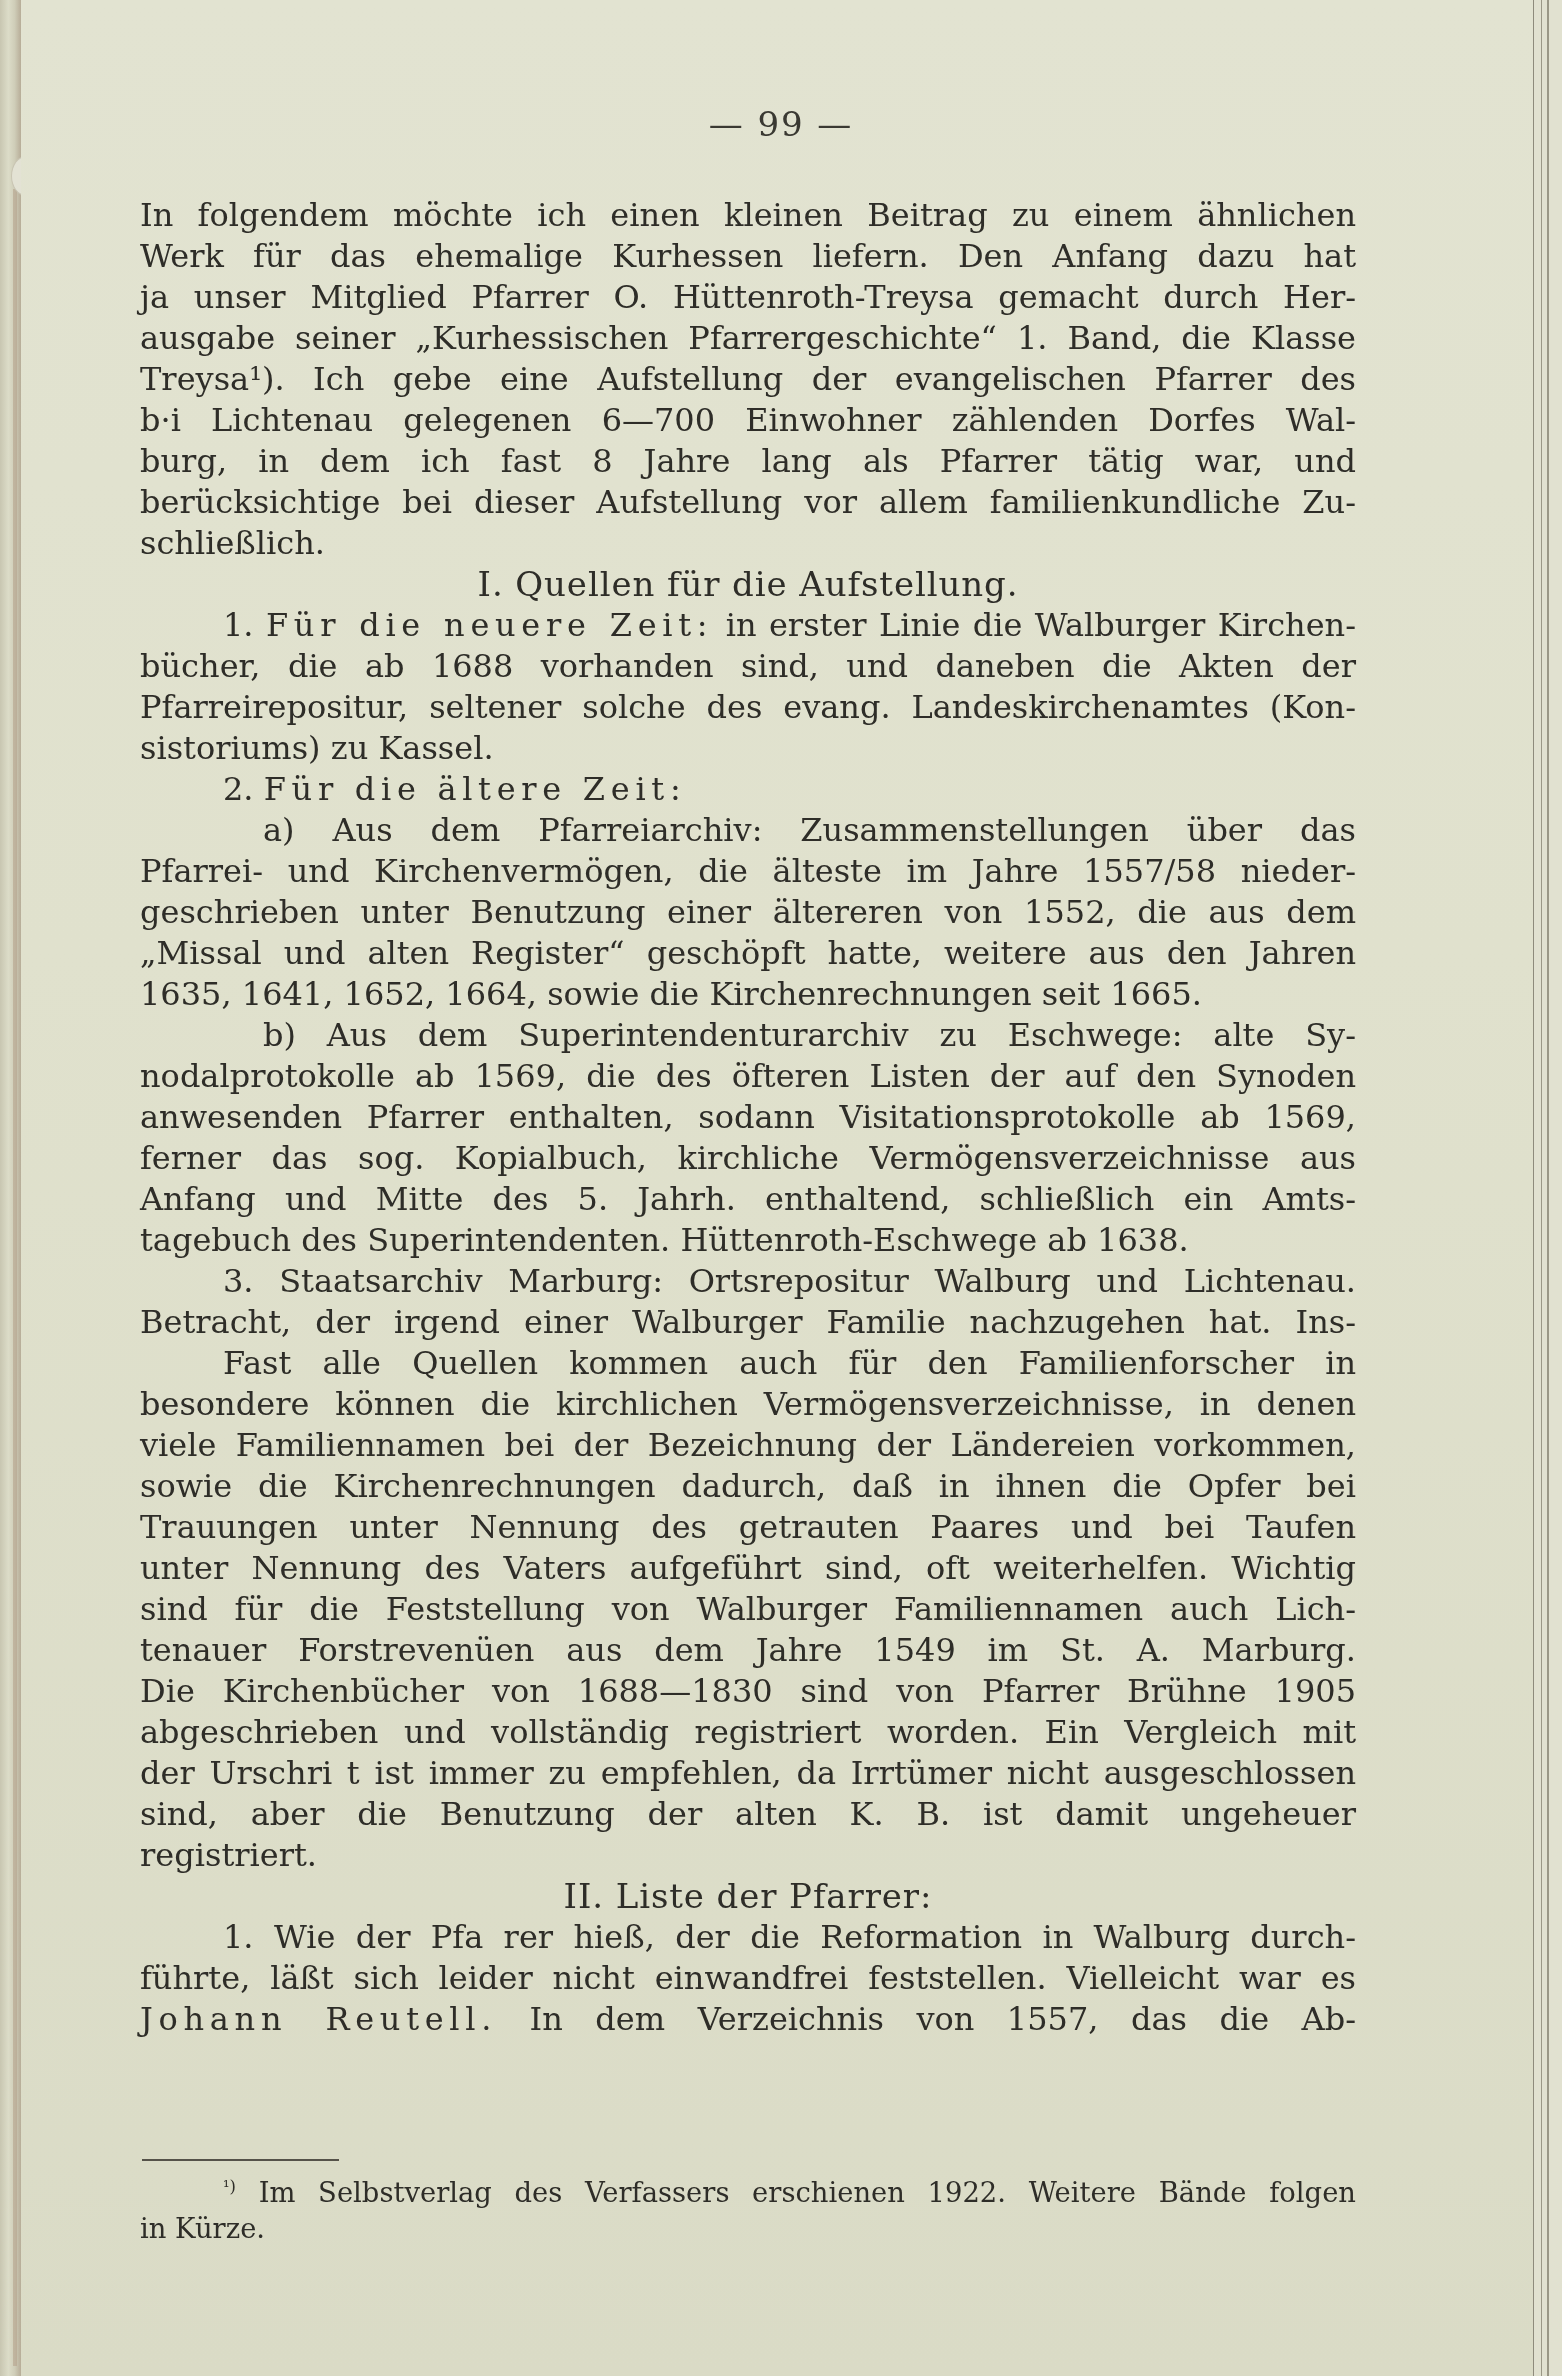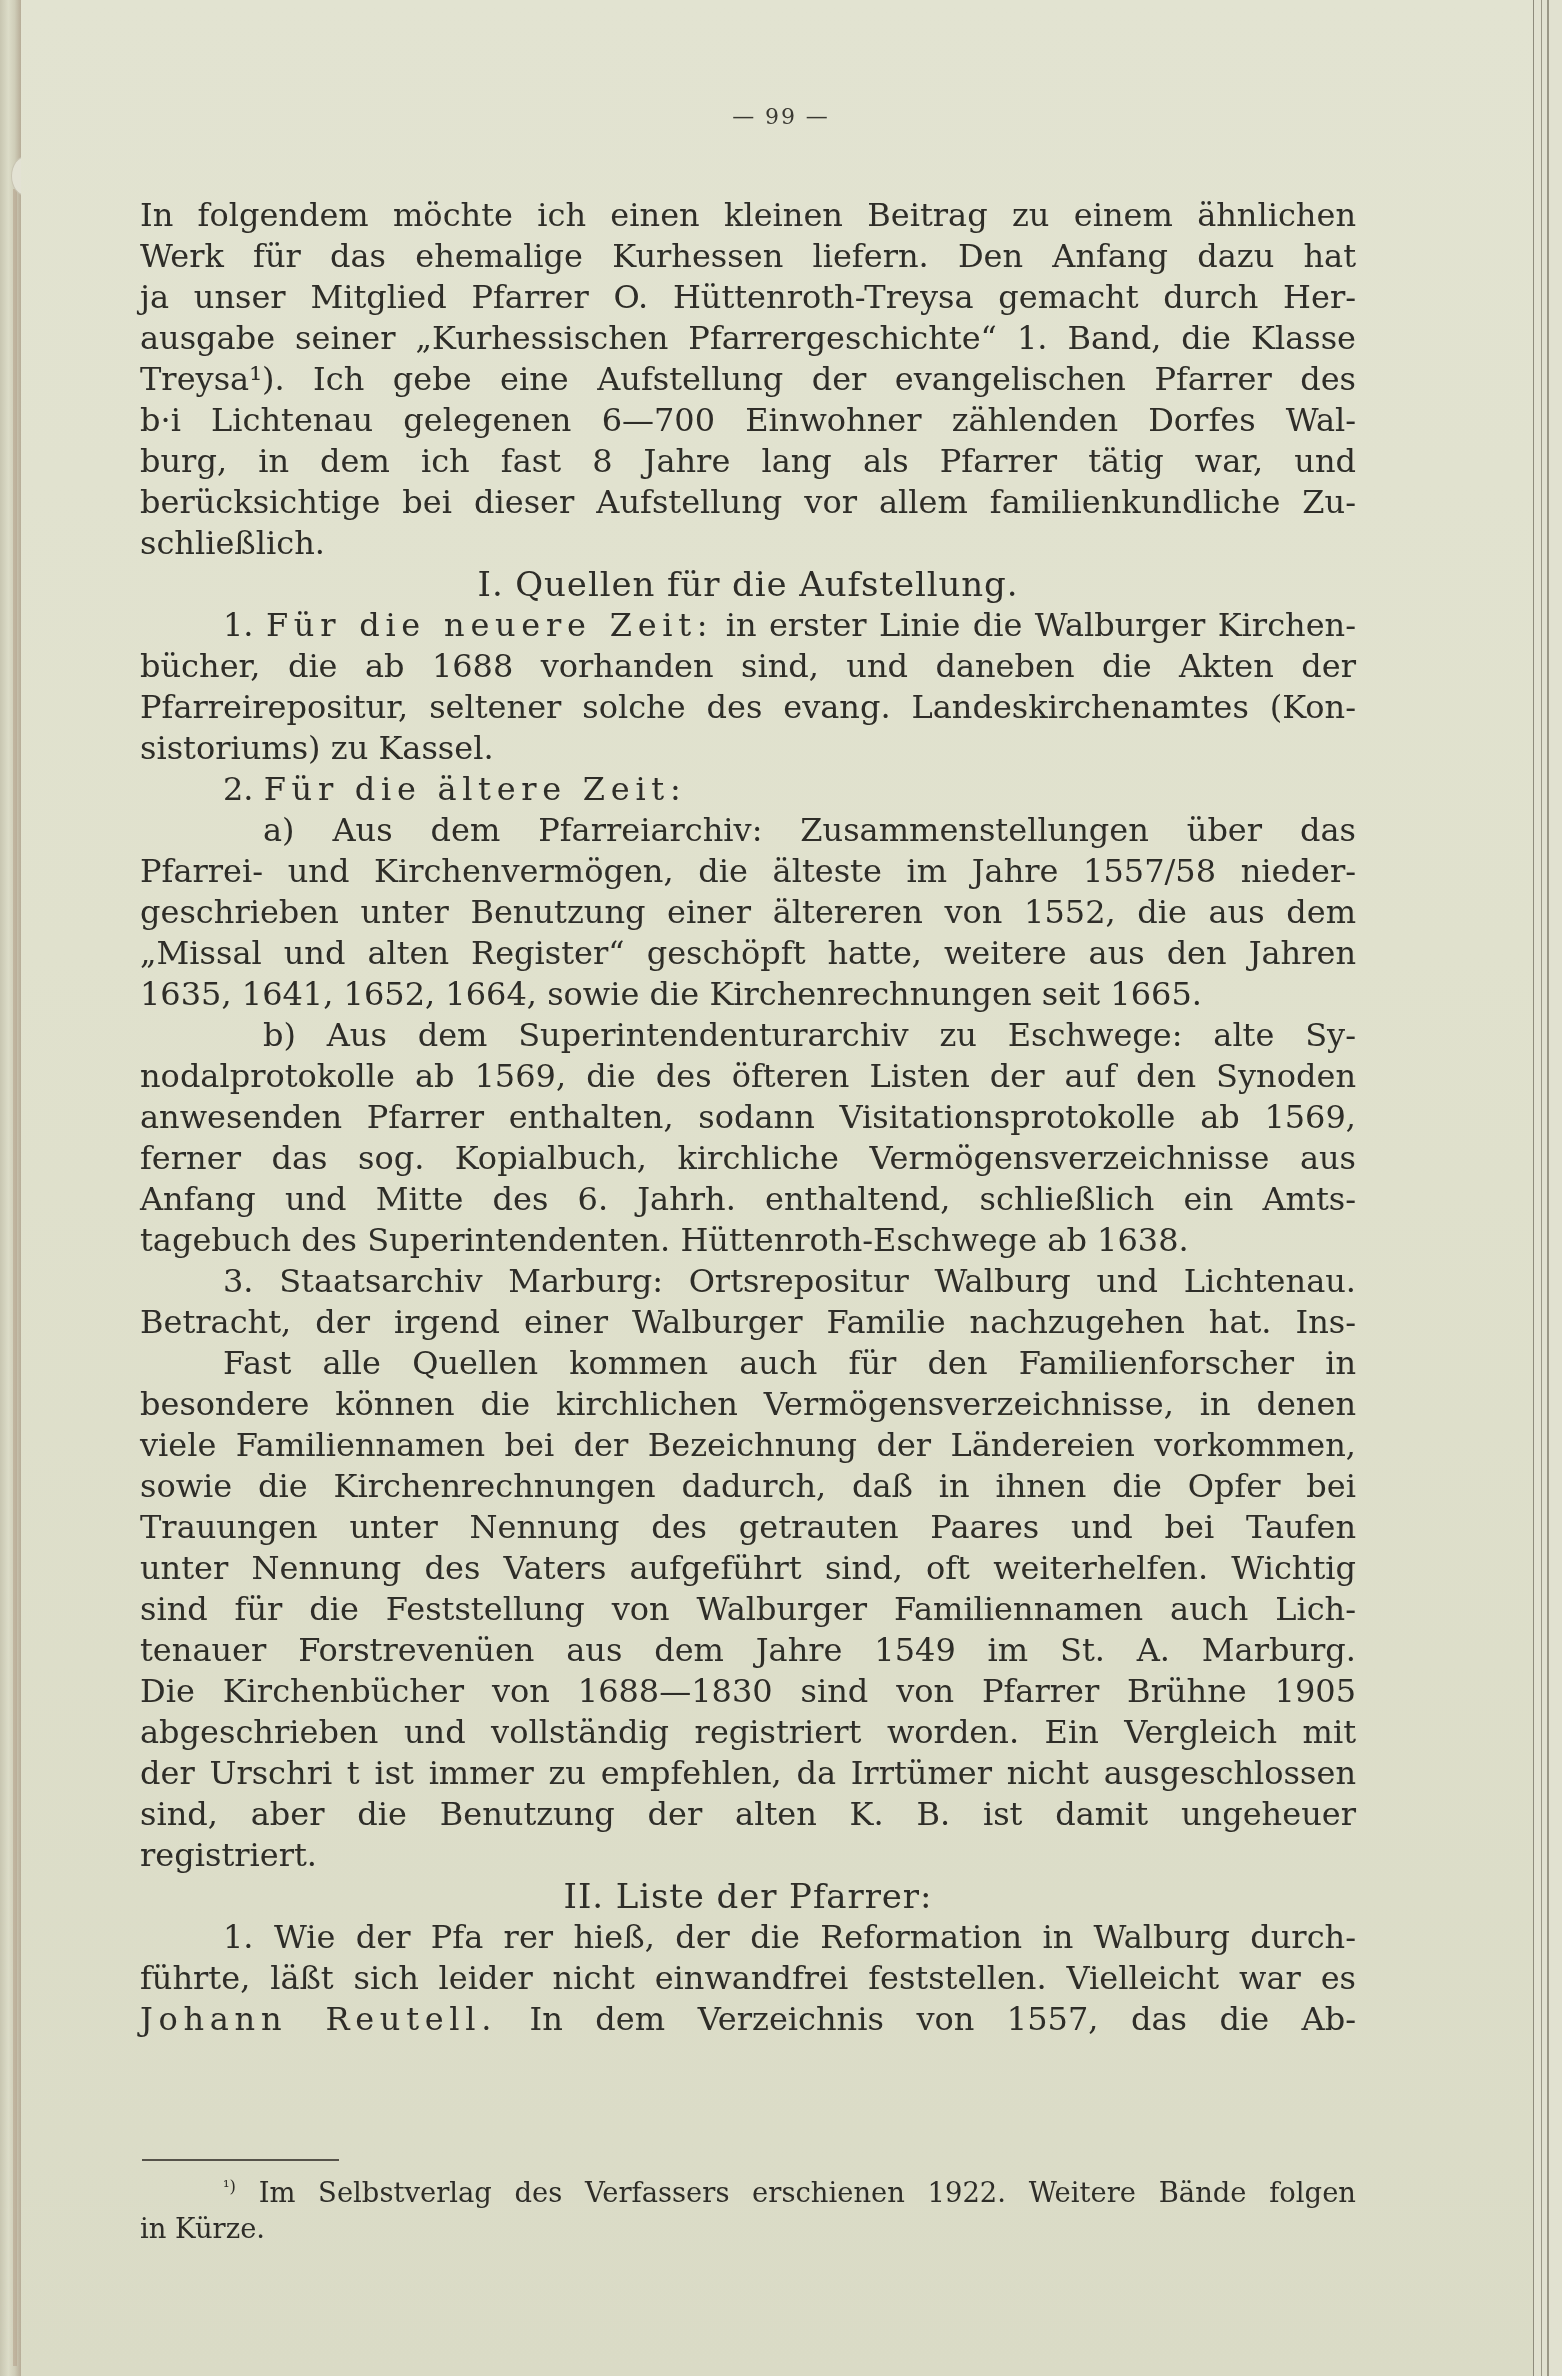--- a/index.html
+++ b/index.html
@@ -32,21 +32,21 @@
     border-left:1.9px solid #8e8b7c;
   }
   .right-edge::before, .right-edge::after {
     content:""; position:absolute; top:0; bottom:0; width:1.9px; background:#9a9786;
   }
   .right-edge::before { left:6.6px; }
   .right-edge::after { left:13.2px; }
 
   .page-number {
     position:absolute; left:0; width:1562px; top:104px; text-align:center;
-    font-size:22px; letter-spacing:1.9px; color:#3a3932;
+    font-size:34px; letter-spacing:1.9px; color:#3a3932;
   }
   .body-text {
     position:absolute; left:140px; top:195px; width:1216px;
     font-size:32px; line-height:41px; text-align:justify;
     text-align-last:justify;
   }
   .line { display:block; white-space:nowrap; text-align:justify; text-align-last:justify; height:41px; }
   .line.last { text-align-last:left; }
   .line.indent1 { padding-left:83px; }
   .line.indent2 { padding-left:123px; }
@@ -98,21 +98,21 @@
   <span class="line indent1 last"><span>2.</span> <span class="spaced">Für die ältere Zeit:</span></span>
   <span class="line indent2">a) Aus dem Pfarreiarchiv: Zusammenstellungen über das</span>
   <span class="line">Pfarrei- und Kirchenvermögen, die älteste im Jahre 1557/58 nieder-</span>
   <span class="line">geschrieben unter Benutzung einer ältereren von 1552, die aus dem</span>
   <span class="line">„Missal und alten Register“ geschöpft hatte, weitere aus den Jahren</span>
   <span class="line last">1635, 1641, 1652, 1664, sowie die Kirchenrechnungen seit 1665.</span>
   <span class="line indent2">b) Aus dem Superintendenturarchiv zu Eschwege: alte Sy-</span>
   <span class="line">nodalprotokolle ab 1569, die des öfteren Listen der auf den Synoden</span>
   <span class="line">anwesenden Pfarrer enthalten, sodann Visitationsprotokolle ab 1569,</span>
   <span class="line">ferner das sog. Kopialbuch, kirchliche Vermögensverzeichnisse aus</span>
-  <span class="line">Anfang und Mitte des 6. Jahrh. enthaltend, schließlich ein Amts-</span>
+  <span class="line">Anfang und Mitte des 5. Jahrh. enthaltend, schließlich ein Amts-</span>
   <span class="line last">tagebuch des Superintendenten. Hüttenroth-Eschwege ab 1638.</span>
 
   <span class="line indent1">3. Staatsarchiv Marburg: Ortsrepositur Walburg und Lichtenau.</span>
 
   <span class="line">Betracht, der irgend einer Walburger Familie nachzugehen hat. Ins-</span>
   <span class="line indent1">Fast alle Quellen kommen auch für den Familienforscher in</span>
   <span class="line">besondere können die kirchlichen Vermögensverzeichnisse, in denen</span>
   <span class="line">viele Familiennamen bei der Bezeichnung der Ländereien vorkommen,</span>
   <span class="line">sowie die Kirchenrechnungen dadurch, daß in ihnen die Opfer bei</span>
   <span class="line">Trauungen unter Nennung des getrauten Paares und bei Taufen</span>

